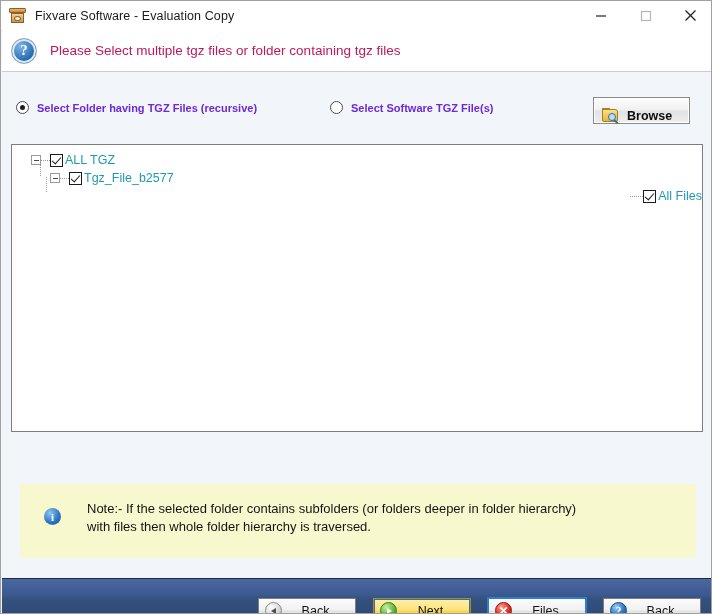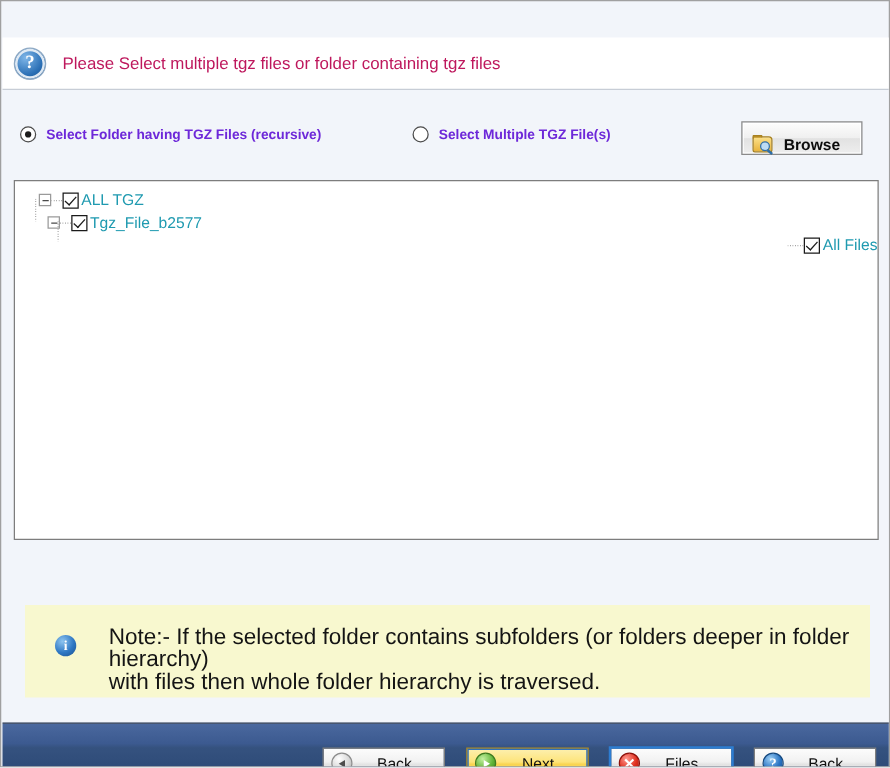--- a/index.html
+++ b/index.html
@@ -248,21 +248,21 @@
   .tree-inner {
     padding: 6px 0 0 8px;
   }
   .tree-row {
     display: flex;
     align-items: center;
     height: 18px;
     position: relative;
   }
   .tree-row.lvl1 { margin-left: 11px; }
-  .tree-row.lvl2 { margin-left: 18px; }
+  .tree-row.lvl2 { margin-left: 30px; }
   .tree-row.lvl3 { margin-left: 36px; justify-content: flex-end; }
 
   .expander {
     width: 10px; height: 10px;
     border: 1px solid #9a9a9a;
     background: #ffffff;
     box-sizing: border-box;
     position: relative;
     flex: 0 0 auto;
     cursor: default;
@@ -336,21 +336,21 @@
     font-size: 11px;
     font-weight: bold;
     font-family: "Liberation Serif", serif;
     display: flex;
     align-items: center;
     justify-content: center;
     flex: 0 0 auto;
   }
   .note-text {
     margin: 16px 0 0 26px;
-    font-size: 18px;
+    font-size: 13px;
     color: #141414;
     line-height: 18px;
     white-space: pre-line;
   }
 
   
   .bottom-bar {
     position: absolute;
     left: 1px; top: 577px;
     width: 710px;
@@ -444,38 +444,64 @@
     font-size: 11.5px;
     font-weight: bold;
     font-family: "Liberation Serif", serif;
   }
 </style>
 </head>
 <body>
 
 <div class="window">
 
+  <div class="titlebar">
+    <div class="title-icon">
+      <div class="box-lid"></div>
+      <div class="box-body"></div>
+      <div class="box-disc"></div>
+    </div>
+    <div class="title-text">Fixvare Software - Evaluation Copy</div>
+    <div class="win-controls">
+      <div class="win-btn minimize">
+        <svg width="12" height="12" viewBox="0 0 12 12">
+          <line x1="1" y1="6" x2="11" y2="6" stroke="#202020" stroke-width="1.2"></line>
+        </svg>
+      </div>
+      <div class="win-btn maximize">
+        <svg width="12" height="12" viewBox="0 0 12 12">
+          <rect x="1.5" y="1.5" width="9" height="9" fill="none" stroke="#b4b4b4" stroke-width="1.2"></rect>
+        </svg>
+      </div>
+      <div class="win-btn close">
+        <svg width="13" height="13" viewBox="0 0 13 13">
+          <line x1="1.5" y1="1.5" x2="11.5" y2="11.5" stroke="#202020" stroke-width="1.2"></line>
+          <line x1="11.5" y1="1.5" x2="1.5" y2="11.5" stroke="#202020" stroke-width="1.2"></line>
+        </svg>
+      </div>
+    </div>
+  </div>
 
   <div class="header">
     <div class="header-icon">?</div>
     <div class="header-text">Please Select multiple tgz files or folder containing tgz files</div>
   </div>
 
   <div class="body-area">
 
     <div class="options-row">
 
       <div class="radio-opt first">
         <div class="radio-mark checked"></div>
         <div class="radio-label">Select Folder having TGZ Files (recursive)</div>
       </div>
 
       <div class="radio-opt second">
         <div class="radio-mark"></div>
-        <div class="radio-label">Select Multiple TGZ File(s)</div>
+        <div class="radio-label">Select Software TGZ File(s)</div>
       </div>
 
       <div class="browse-btn">
         <div class="folder-icon">
           <div class="f-tab"></div>
           <div class="f-back"></div>
           <div class="f-glass"></div>
           <div class="f-handle"></div>
         </div>
         <div class="browse-label">Browse</div>

